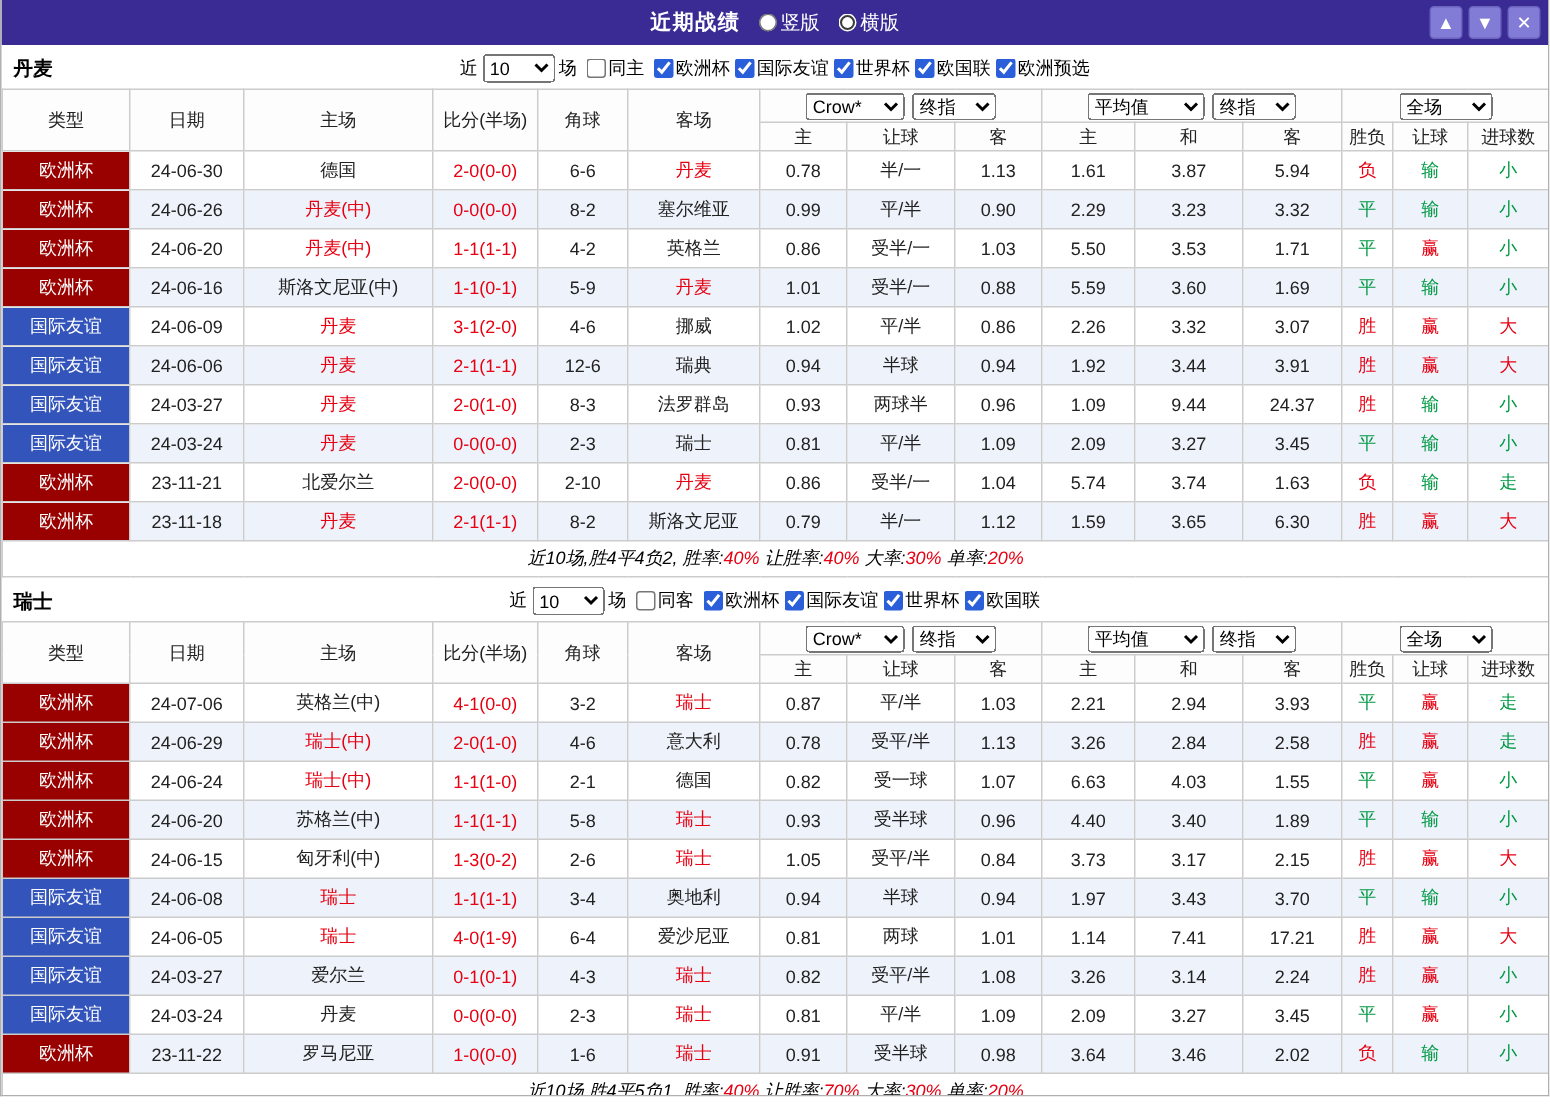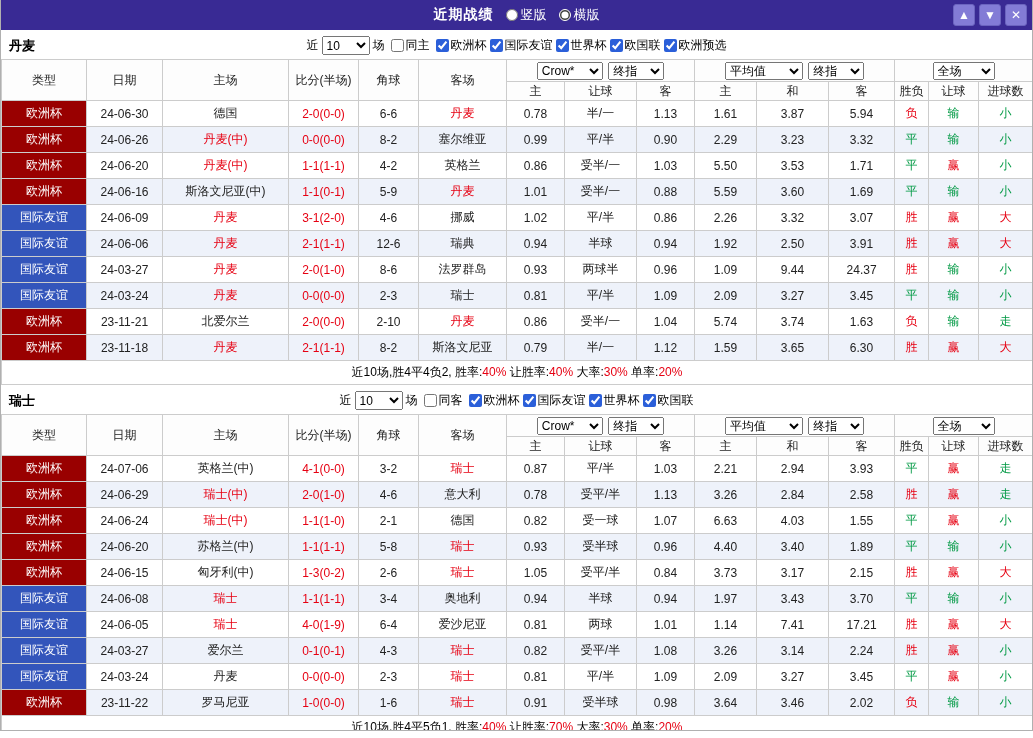--- a/index.html
+++ b/index.html
@@ -47,21 +47,21 @@
   }
   .stats thead tr.h1 th { height:22px; background:#fdfdfd; }
   .stats thead tr.h2 th { height:19px; background:#fdfdfd; }
   .stats thead select { font-size:12px; height:18px; margin:0 1px; vertical-align:middle; }
   .sel-book { width:66px; } .sel-stage { width:56px; } .sel-avg { width:78px; } .sel-scope { width:62px; }
   .stats tbody td { height:26px; }
   tr.alt { background:var(--altrow,#eef2fa); }
   td.type-euro { background:var(--euro,#990000); color:#fff; }
   td.type-friendly { background:var(--friendly,#3355bb); color:#fff; }
   td.score { color:var(--red,#e60012);margin-left:12px; }
-  .summary-row td { height:24px; background:#fff; }
+  .summary-row td { height:24px; background:#fff;font-style:italic; }
 </style>
 </head>
 <body>
 
 <div class="page">
 
   <div class="topbar">
     <div class="topbar-center">
       <span class="title">近期战绩</span>
       <label class="radio">
@@ -255,32 +255,32 @@
             <td class="type-friendly">国际友谊</td>
             <td>24-06-06</td>
             <td style="color: rgb(230, 0, 18);">丹麦</td>
             <td class="score">2-1(1-1)</td>
             <td>12-6</td>
             <td>瑞典</td>
             <td>0.94</td>
             <td>半球</td>
             <td>0.94</td>
             <td>1.92</td>
-            <td>2.50</td>
+            <td>3.44</td>
             <td>3.91</td>
             <td style="color: rgb(230, 0, 18);">胜</td>
             <td style="color: rgb(230, 0, 18);">赢</td>
             <td style="color: rgb(230, 0, 18);">大</td>
           </tr>
           <tr>
             <td class="type-friendly">国际友谊</td>
             <td>24-03-27</td>
             <td style="color: rgb(230, 0, 18);">丹麦</td>
             <td class="score">2-0(1-0)</td>
-            <td>8-6</td>
+            <td>8-3</td>
             <td>法罗群岛</td>
             <td>0.93</td>
             <td>两球半</td>
             <td>0.96</td>
             <td>1.09</td>
             <td>9.44</td>
             <td>24.37</td>
             <td style="color: rgb(230, 0, 18);">胜</td>
             <td style="color: rgb(0, 153, 68);">输</td>
             <td style="color: rgb(0, 153, 68);">小</td>

